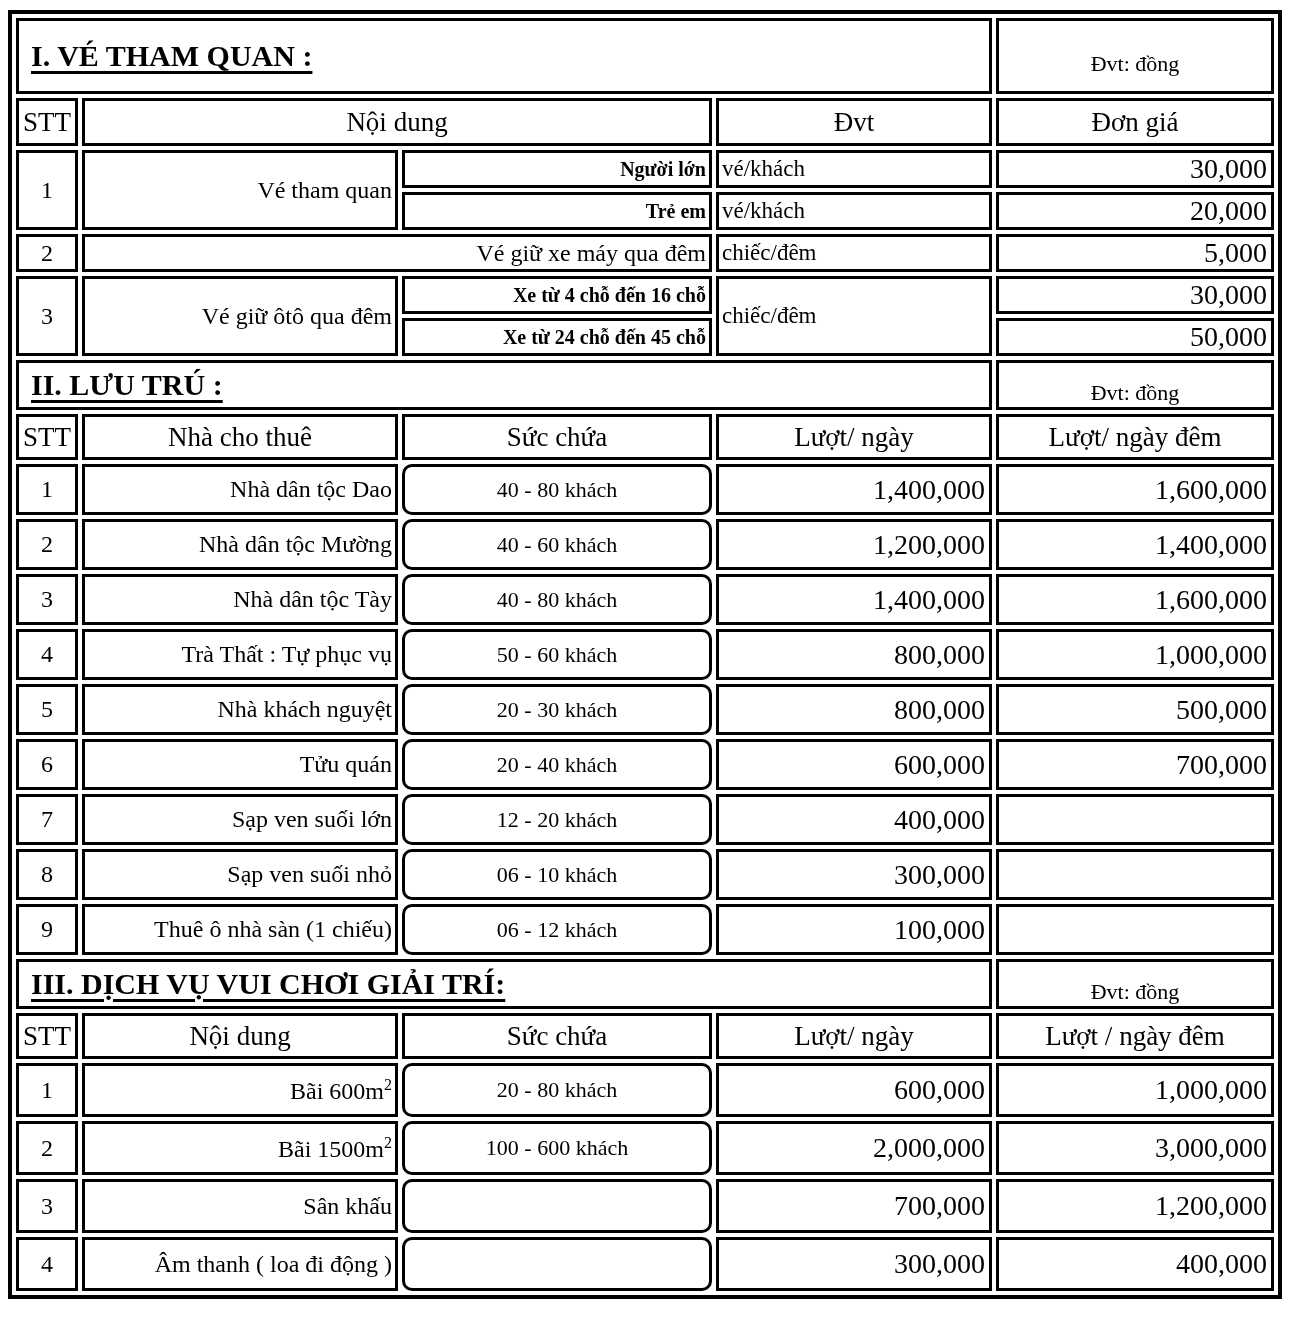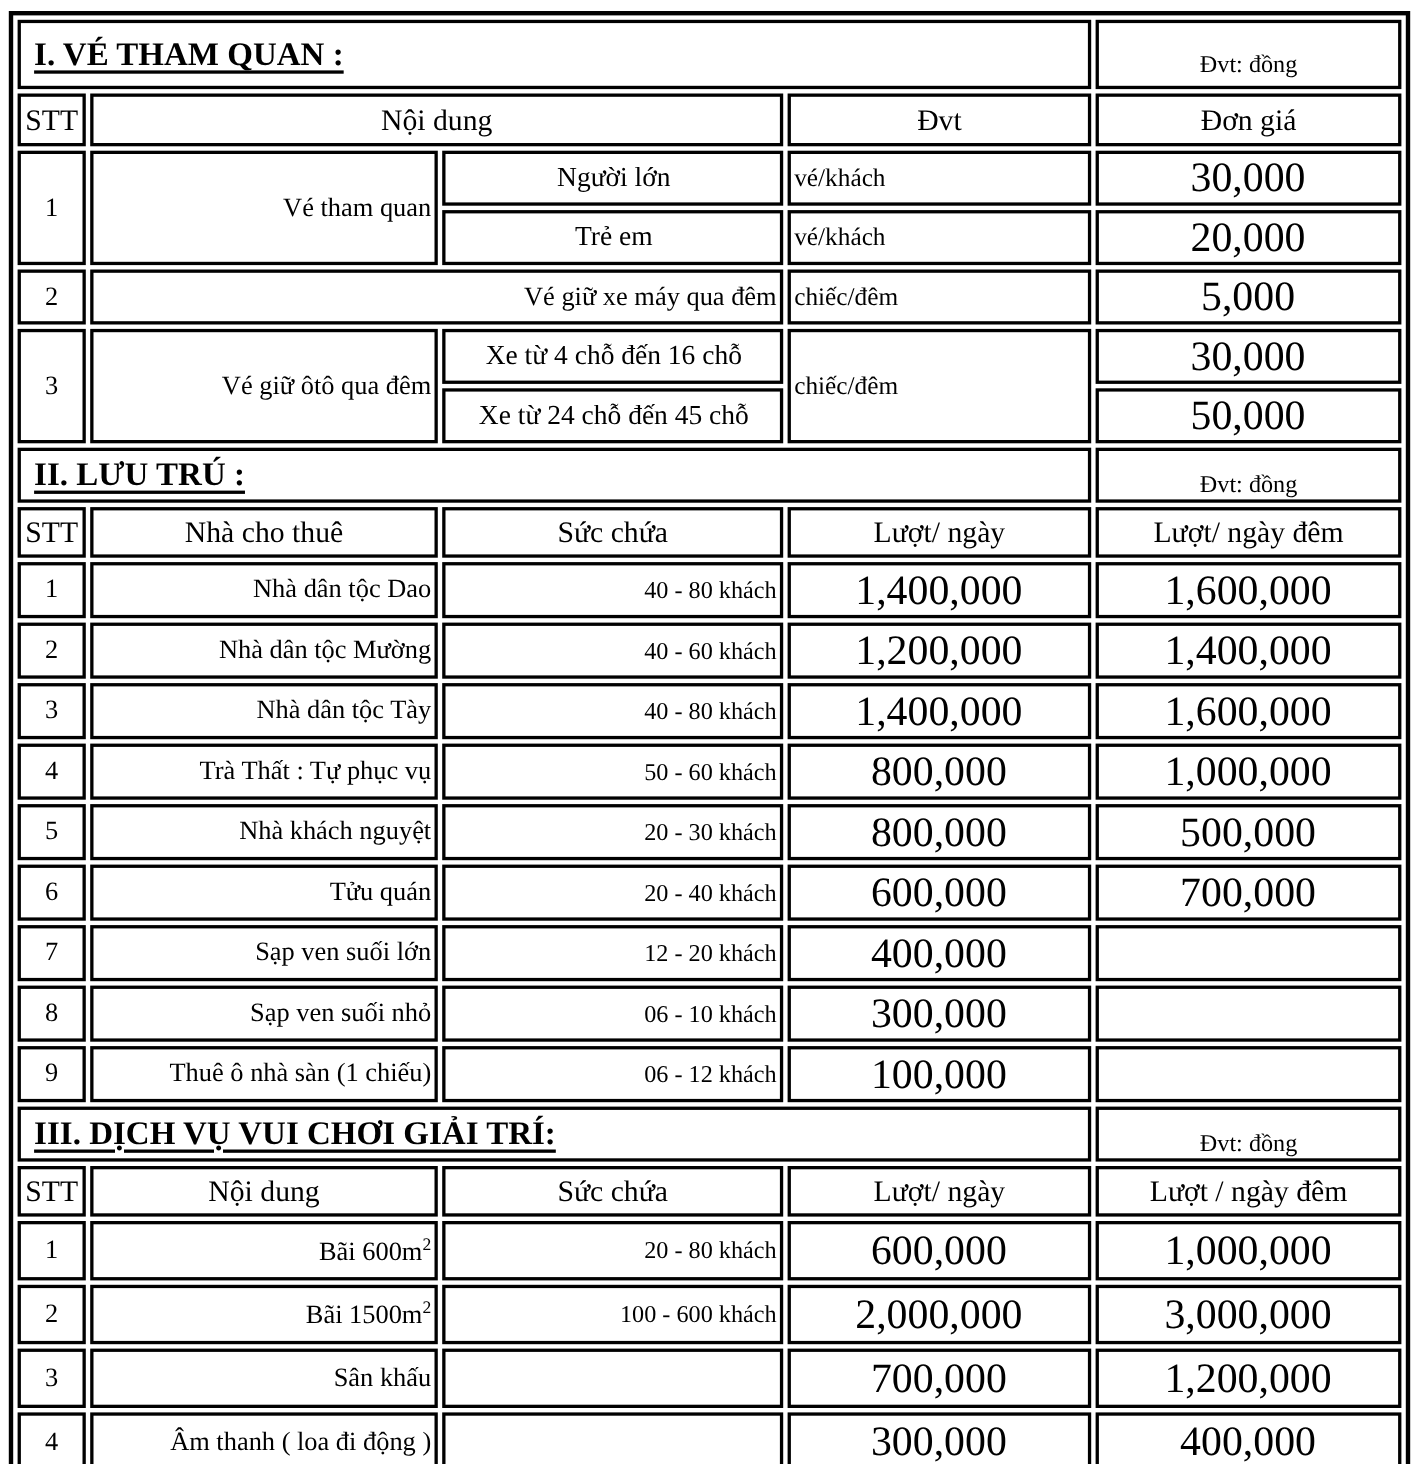--- a/index.html
+++ b/index.html
@@ -22,44 +22,44 @@
   td {
     border:3px solid #000;
     background:#fff;
     box-sizing:border-box;
     vertical-align:middle;
     padding:0 3px;
     overflow:hidden;
     white-space:nowrap;
   }
   
-  tr.h-title1 > td { height:63px; }
+  tr.h-title1 > td { height:76px; }
   tr.h-title  > td { height:50px; }
   tr.h-hdr1   > td { height:48px; }
   tr.h-hdr    > td { height:46px; }
   tr.h-sub    > td { height:38px; }
   tr.h-r2     > td { height:36px; }
   tr.h-row2   > td { height:51px; }
   tr.h-row3   > td { height:54px; }
   
   .title-cell { padding-left:12px; }
   .title-text {
     font-size:30px; font-weight:bold;
     text-decoration:underline;
     text-decoration-thickness:3px;
     text-underline-offset:5px;
   }
   .unit-note { text-align:center; font-size:22px; padding-top:16px; }
   .hdr  { text-align:center; font-weight:normal; font-size:27px; }
   .stt  { text-align:center; font-size:24px; }
   .name { text-align:right; font-size:24px; padding-left:5px; }
-  .sub  { text-align:center; font-size:25px; padding-left:5px; }
+  .sub  { text-align:right; font-size:20px; padding-left:5px;font-weight:bold; }
   .unit { text-align:left; font-size:23px; }
-  .cap  { text-align:right; font-size:22px; }
-  .num  { text-align:center; font-size:38px; padding-right:4px; }
+  .cap  { text-align:center; font-size:22px;border-radius:10px; }
+  .num  { text-align:right; font-size:28px; padding-right:4px; }
   sup.sq { font-size:16px; }
 </style>
 </head>
 <body>
 
 <div class="frame">
 <table class="price">
   <colgroup>
     <col style="width:62px">
         <col style="width:316px">

